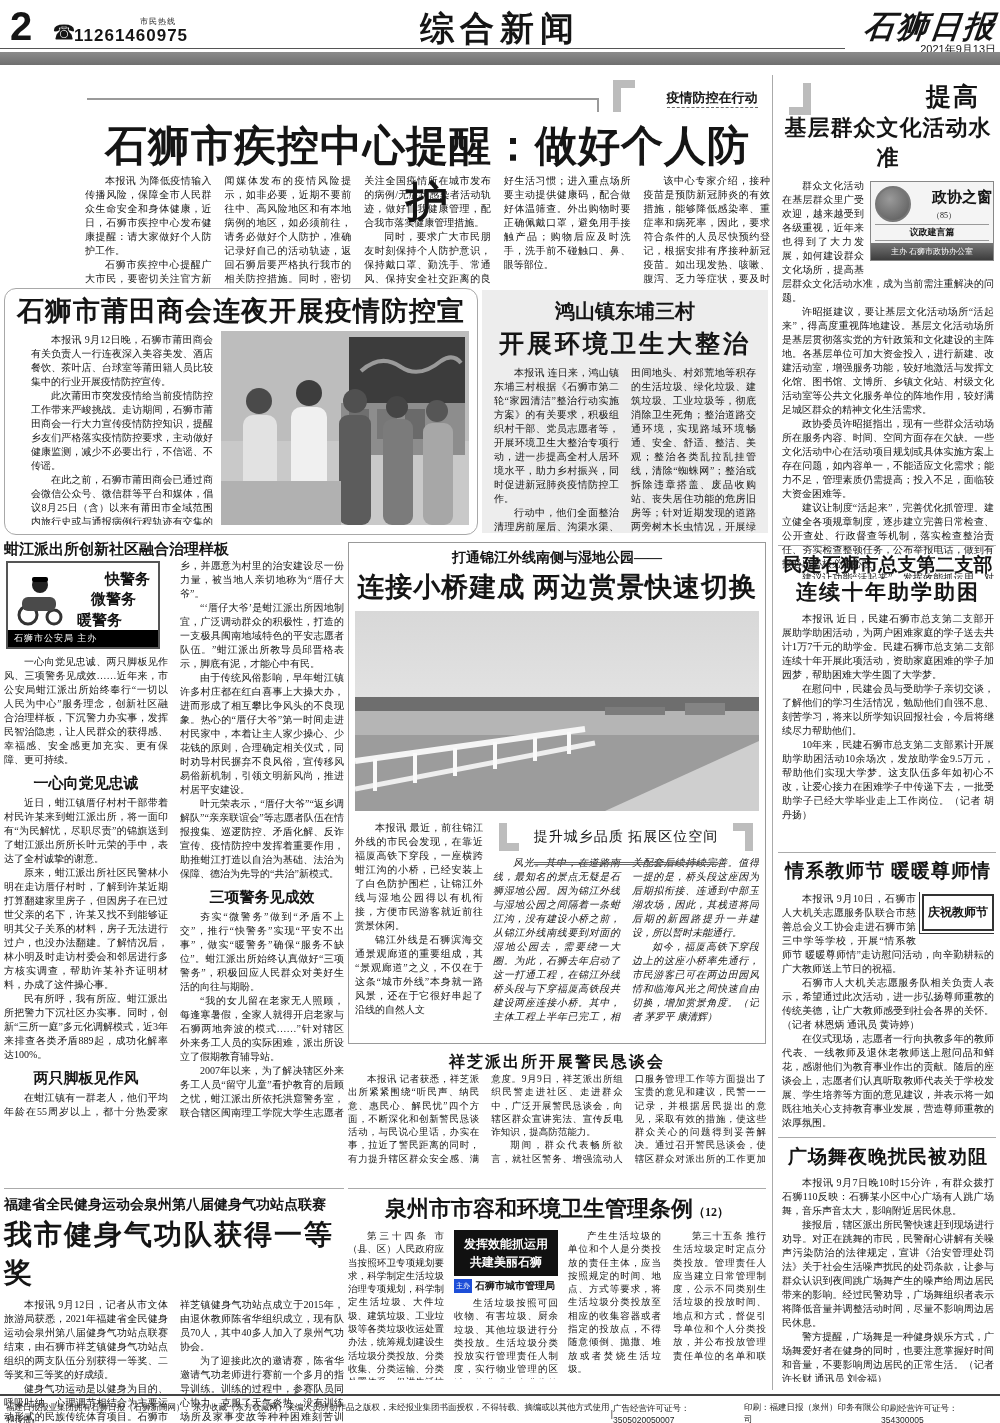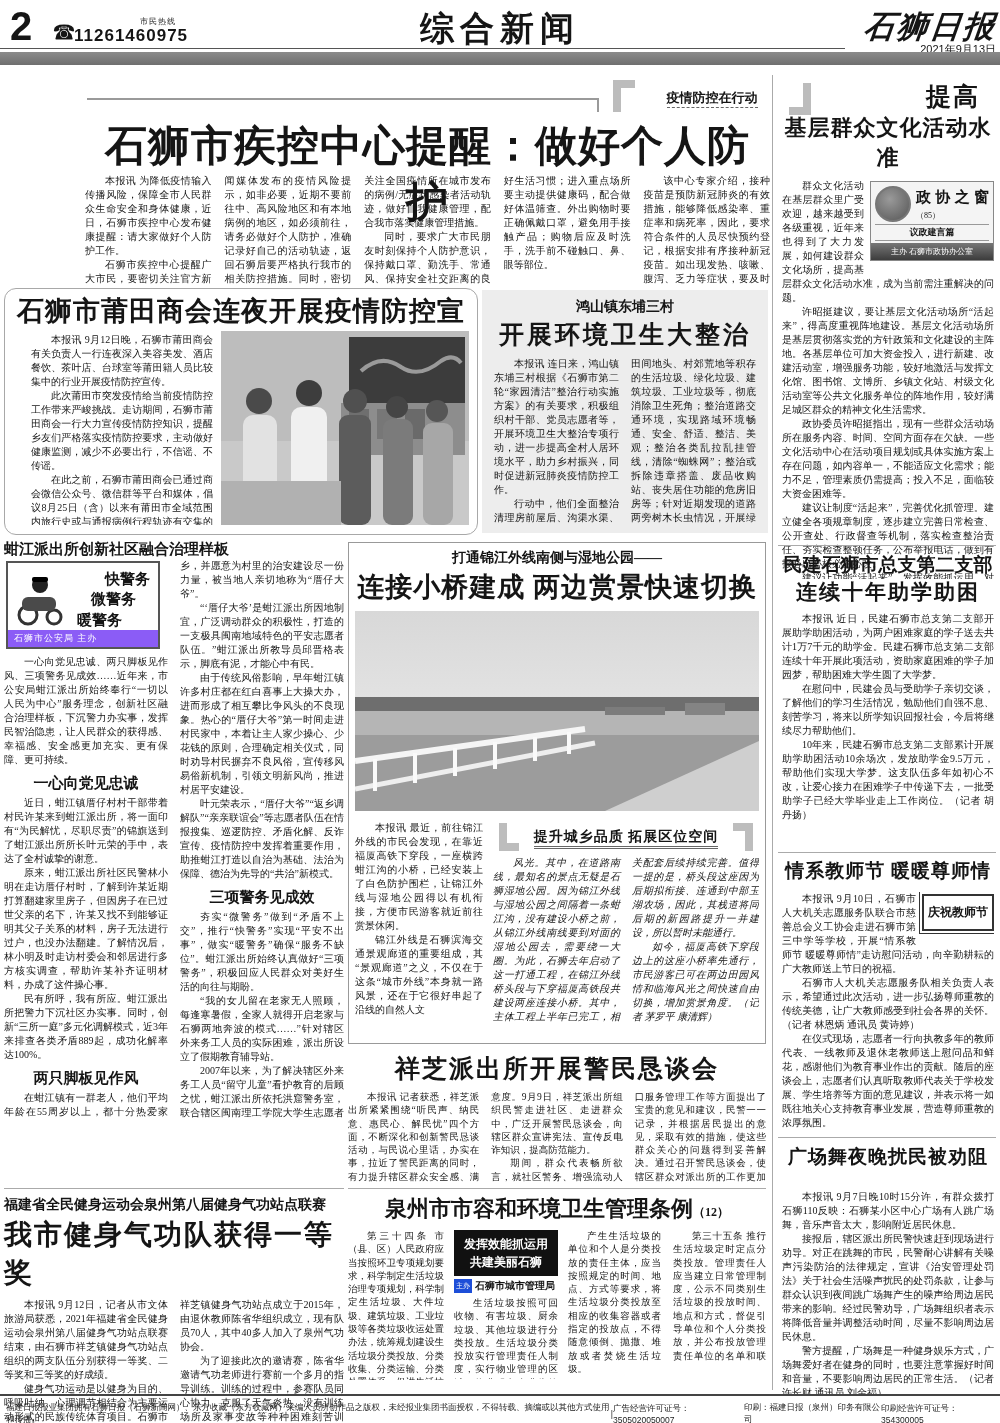--- a/index.html
+++ b/index.html
@@ -36,44 +36,44 @@
      border-right:8px solid #bcbcbc;border-bottom:8px solid #bcbcbc;}
   .lead-headline{font-size:42px;letter-spacing:1px;text-align:center;font-family:"Liberation Sans","DejaVu Sans",sans-serif;}
   
   .vrule{border-left:1px solid #aaa;}
   .hrule{border-top:1px solid #aaa;}
   .round-box{border:1px solid #a8a8a8;border-radius:12px;}
   .gray-box{background:#ededed;}
   .center{text-align:center;}
   
   .zx-box{float:right;width:122px;margin:2px 0 4px 6px;border:1px solid #888;background:#f4f4f4;}
-  .zx-top{display:flex;align-items:center;gap:5px;padding:4px 4px 2px;}
+  .zx-top{display:flex;align-items:center;gap:21px;padding:4px 4px 2px;}
   .zx-badge{width:32px;height:32px;border-radius:50%;background:radial-gradient(circle at 40% 35%,#9a9a9a,#565656);
             border:2px solid #777;flex:none;}
   .zx-title{font-size:15px;font-weight:bold;white-space:nowrap;}
   .zx-issue{font-size:8px;}
   .zx-sub{font-size:9px;font-weight:bold;text-align:center;border-top:1px solid #999;border-bottom:1px solid #999;margin:0 4px;padding:1px 0;}
   .zx-org{margin-top:2px;background:linear-gradient(#777,#3c3c3c);color:#fff;font-size:8px;text-align:center;padding:3px 1px;}
   
   .police-box{border:2px solid #555;position:relative;height:84px;margin:2px 8px 6px 2px;overflow:hidden;background:#fff;}
   .pb-lines{position:absolute;right:8px;top:6px;text-align:right;font-weight:bold;font-size:15px;line-height:1.35;}
   .pb-lines div:nth-child(2){padding-right:14px;}
   .pb-lines div:nth-child(3){padding-right:28px;}
-  .pb-org{position:absolute;left:0;right:0;bottom:0;background:#8b5cf6;color:#fff;font-size:9px;padding:2px 6px;letter-spacing:1px;}
+  .pb-org{position:absolute;left:0;right:0;bottom:0;background:#000000;color:#fff;font-size:9px;padding:2px 6px;letter-spacing:1px;}
   
   .teach-box{float:right;width:62px;margin:2px 0 4px 6px;border:2px solid #333;outline:1px solid #333;outline-offset:2px;
              text-align:center;font-weight:bold;font-size:12px;padding:8px 3px;}
   
   .reg-box .blk{background:#111;color:#fff;font-weight:bold;font-size:12px;text-align:center;padding:5px 2px;line-height:1.5;}
   .reg-box .org{display:flex;align-items:center;gap:3px;margin-top:3px;}
   .reg-box .org .sq{background:#1d4ed8;color:#fff;font-size:7px;padding:2px 2px;flex:none;}
   .reg-box .org .nm{font-weight:bold;font-size:10px;white-space:nowrap;}
   
   .btag{position:relative;text-align:center;padding:6px 20px;margin:0 6px 4px;}
-  .btag .lbl{font-size:14px;font-weight:bold;letter-spacing:1px;border-bottom:3px double #666;padding-bottom:2px;}
+  .btag .lbl{font-size:14px;font-weight:normal;letter-spacing:1px;border-bottom:3px double #666;padding-bottom:18px;}
   .btag::before{content:"";position:absolute;left:0;top:2px;width:12px;height:20px;
      border-left:8px solid #bdbdbd;border-bottom:8px solid #bdbdbd;}
   .btag::after{content:"";position:absolute;right:0;top:2px;width:12px;height:20px;
      border-right:8px solid #bdbdbd;border-top:8px solid #bdbdbd;}
   
   .footer{font-size:8.5px;font-family:"Liberation Sans","DejaVu Sans",sans-serif;color:#222;
           display:flex;justify-content:space-between;align-items:center;padding:4px 6px 0;}
 </style>
 </head>
 <body>
@@ -156,21 +156,21 @@
       <rect x="118" y="84" width="32" height="110" rx="9" fill="#5c5c5c"></rect>
       <circle cx="176" cy="76" r="11" fill="#454545"></circle>
       <rect x="162" y="88" width="30" height="106" rx="9" fill="#7b7b7b"></rect>
       <circle cx="216" cy="80" r="11" fill="#565656"></circle>
       <rect x="202" y="92" width="30" height="102" rx="9" fill="#a7a7a7"></rect>
       <rect x="0" y="150" width="120" height="44" fill="#b1b1b1"></rect>
     </svg>
   </div>
 
   <div class="abs gray-box" style="left:482px;top:290px;width:286px;height:243px;padding:0;">
-    <div class="center kicker" style="font-size:14px;margin-top:8px;">鸿山镇东埔三村</div>
+    <div class="center kicker" style="font-size:20px;margin-top:8px;">鸿山镇东埔三村</div>
     <h2 class="center" style="font-size:25px;letter-spacing:3px;margin:2px 0 6px;">开展环境卫生大整治</h2>
     <div class="body-txt cols2" style="margin:0 12px;height:178px;">
         <p>本报讯 连日来，鸿山镇东埔三村根据《石狮市第二轮“家园清洁”整治行动实施方案》的有关要求，积极组织村干部、党员志愿者等，开展环境卫生大整治专项行动，进一步提高全村人居环境水平，助力乡村振兴，同时促进新冠肺炎疫情防控工作。</p>
         <p>行动中，他们全面整治清理房前屋后、沟渠水渠、田间地头、村郊荒地等积存的生活垃圾、绿化垃圾、建筑垃圾、工业垃圾等，彻底消除卫生死角；整治道路交通环境，实现路域环境畅通、安全、舒适、整洁、美观；整治各类乱拉乱挂管线，清除“蜘蛛网”；整治或拆除违章搭盖、废品收购站、丧失居住功能的危房旧房等；针对近期发现的道路两旁树木长虫情况，开展绿植除虫专项行动；要落实门口“三包”责任。村两委成员还对店铺进行巡查，告知村民要按上级要求，严格执行我市的相关防控措施，做好个人疫情防护工作，保持戴口罩、勤洗手、常通风、保持安全社交距离的良好生活习惯，近期非必要不要前往中、高风险地区和有本地病例的地区。（记者 张军璞）</p>
       </div>
   </div>
 
   <div class="abs" style="left:4px;top:540px;width:340px;height:642px;">
     <div class="kicker" style="font-size:15px;">蚶江派出所创新社区融合治理样板</div>
     <div class="body-txt cols2" style="height:568px;font-size:10px;">
@@ -277,21 +277,21 @@
       <div class="teach-box">庆祝教师节</div>
       <div>
           <p>本报讯 9月10日，石狮市人大机关志愿服务队联合市慈善总会义工协会走进石狮市第三中学等学校，开展“情系教师节 暖暖尊师情”走访慰问活动，向辛勤耕耘的广大教师送上节日的祝福。</p>
           <p>石狮市人大机关志愿服务队相关负责人表示，希望通过此次活动，进一步弘扬尊师重教的传统美德，让广大教师感受到社会各界的关怀。（记者 林恩炳 通讯员 黄诗婷）</p>
           <p>在仪式现场，志愿者一行向执教多年的教师代表、一线教师及退休老教师送上慰问品和鲜花，感谢他们为教育事业作出的贡献。随后的座谈会上，志愿者们认真听取教师代表关于学校发展、学生培养等方面的意见建议，并表示将一如既往地关心支持教育事业发展，营造尊师重教的浓厚氛围。</p>
         </div>
     </div>
   </div>
 
   <div class="abs" style="left:348px;top:1050px;width:418px;height:134px;">
-    <h2 class="center" style="font-size:25px;letter-spacing:2px;margin:2px 0 6px;">祥芝派出所开展警民恳谈会</h2>
+    <h2 class="center" style="font-size:16px;letter-spacing:2px;margin:2px 0 0;">祥芝派出所开展警民恳谈会</h2>
     <div class="body-txt cols3" style="height:96px;font-size:9.5px;">
         <p>本报讯 记者获悉，祥芝派出所紧紧围绕“听民声、纳民意、惠民心、解民忧”四个方面，不断深化和创新警民恳谈活动，与民说心里话，办实在事，拉近了警民距离的同时，有力提升辖区群众安全感、满意度。9月9日，祥芝派出所组织民警走进社区、走进群众中，广泛开展警民恳谈会，向辖区群众宣讲宪法、宣传反电诈知识，提高防范能力。</p>
         <p>期间，群众代表畅所欲言，就社区警务、增强流动人口服务管理工作等方面提出了宝贵的意见和建议，民警一一记录，并根据居民提出的意见，采取有效的措施，使这些群众关心的问题得到妥善解决。通过召开警民恳谈会，使辖区群众对派出所的工作更加了解，拉近了民警与群众的距离，加深了警民之间的情感交流。</p>
       </div>
   </div>
 
   <div class="abs hrule" style="left:348px;top:1188px;width:418px;"></div>
   <div class="abs" style="left:348px;top:1194px;width:418px;height:192px;">
     <h2 class="center" style="font-size:22px;margin-bottom:6px;">
       <span>泉州市市容和环境卫生管理条例</span><span style="font-size:12px;">（12）</span>
@@ -328,21 +328,21 @@
     <h2 style="font-size:28px;letter-spacing:2px;margin:2px 0 6px;font-family:'Liberation Sans','DejaVu Sans',sans-serif;">我市健身气功队获得一等奖</h2>
     <div class="body-txt cols2" style="height:126px;">
         <p>本报讯 9月12日，记者从市文体旅游局获悉，2021年福建省全民健身运动会泉州第八届健身气功站点联赛结束，由石狮市祥芝镇健身气功站点组织的两支队伍分别获得一等奖、二等奖和三等奖的好成绩。</p>
         <p>健身气功运动是以健身为目的、呼吸吐纳、心理调节相结合为主要运动形式的民族传统体育项目。石狮市祥芝镇健身气功站点成立于2015年，由退休教师陈省华组织成立，现有队员70人，其中40多人加入了泉州气功协会。</p>
         <p>为了迎接此次的邀请赛，陈省华邀请气功老师进行赛前一个多月的指导训练。训练的过程中，参赛队员同心协力，克服了天气炎热、没有训练场所及家事变故等种种困难刻苦训练，最终在比赛中发挥出色，获得佳绩。（记者 王秀婷）</p>
       </div>
   </div>
 
   <div class="abs hrule" style="left:778px;top:1137px;width:218px;"></div>
   <div class="abs" style="left:782px;top:1144px;width:212px;height:244px;">
-    <h2 class="center" style="font-size:19px;letter-spacing:1px;margin-bottom:20px;">广场舞夜晚扰民被劝阻</h2>
+    <h2 class="center" style="font-size:19px;letter-spacing:1px;margin-bottom:6px;">广场舞夜晚扰民被劝阻</h2>
     <div class="body-txt" style="height:206px;">
         <p>本报讯 9月7日晚10时15分许，有群众拨打石狮110反映：石狮某小区中心广场有人跳广场舞，音乐声音太大，影响附近居民休息。</p>
         <p>接报后，辖区派出所民警快速赶到现场进行劝导。对正在跳舞的市民，民警耐心讲解有关噪声污染防治的法律规定，宣讲《治安管理处罚法》关于社会生活噪声扰民的处罚条款，让参与群众认识到夜间跳广场舞产生的噪声给周边居民带来的影响。经过民警劝导，广场舞组织者表示将降低音量并调整活动时间，尽量不影响周边居民休息。</p>
         <p>警方提醒，广场舞是一种健身娱乐方式，广场舞爱好者在健身的同时，也要注意掌握好时间和音量，不要影响周边居民的正常生活。（记者 许长财 通讯员 刘金福）</p>
       </div>
   </div>
 
   <div class="abs" style="left:0;top:1394px;width:1000px;border-top:2px solid #444;"></div>
   <div class="abs footer" style="left:0;top:1398px;width:1000px;box-sizing:border-box;">
     <span>福建日报报业集团拥有石狮日报（石狮新闻网）、东方收藏（东方收藏网）采编人员所创作品之版权，未经报业集团书面授权，不得转载、摘编或以其他方式使用和传播。</span>

